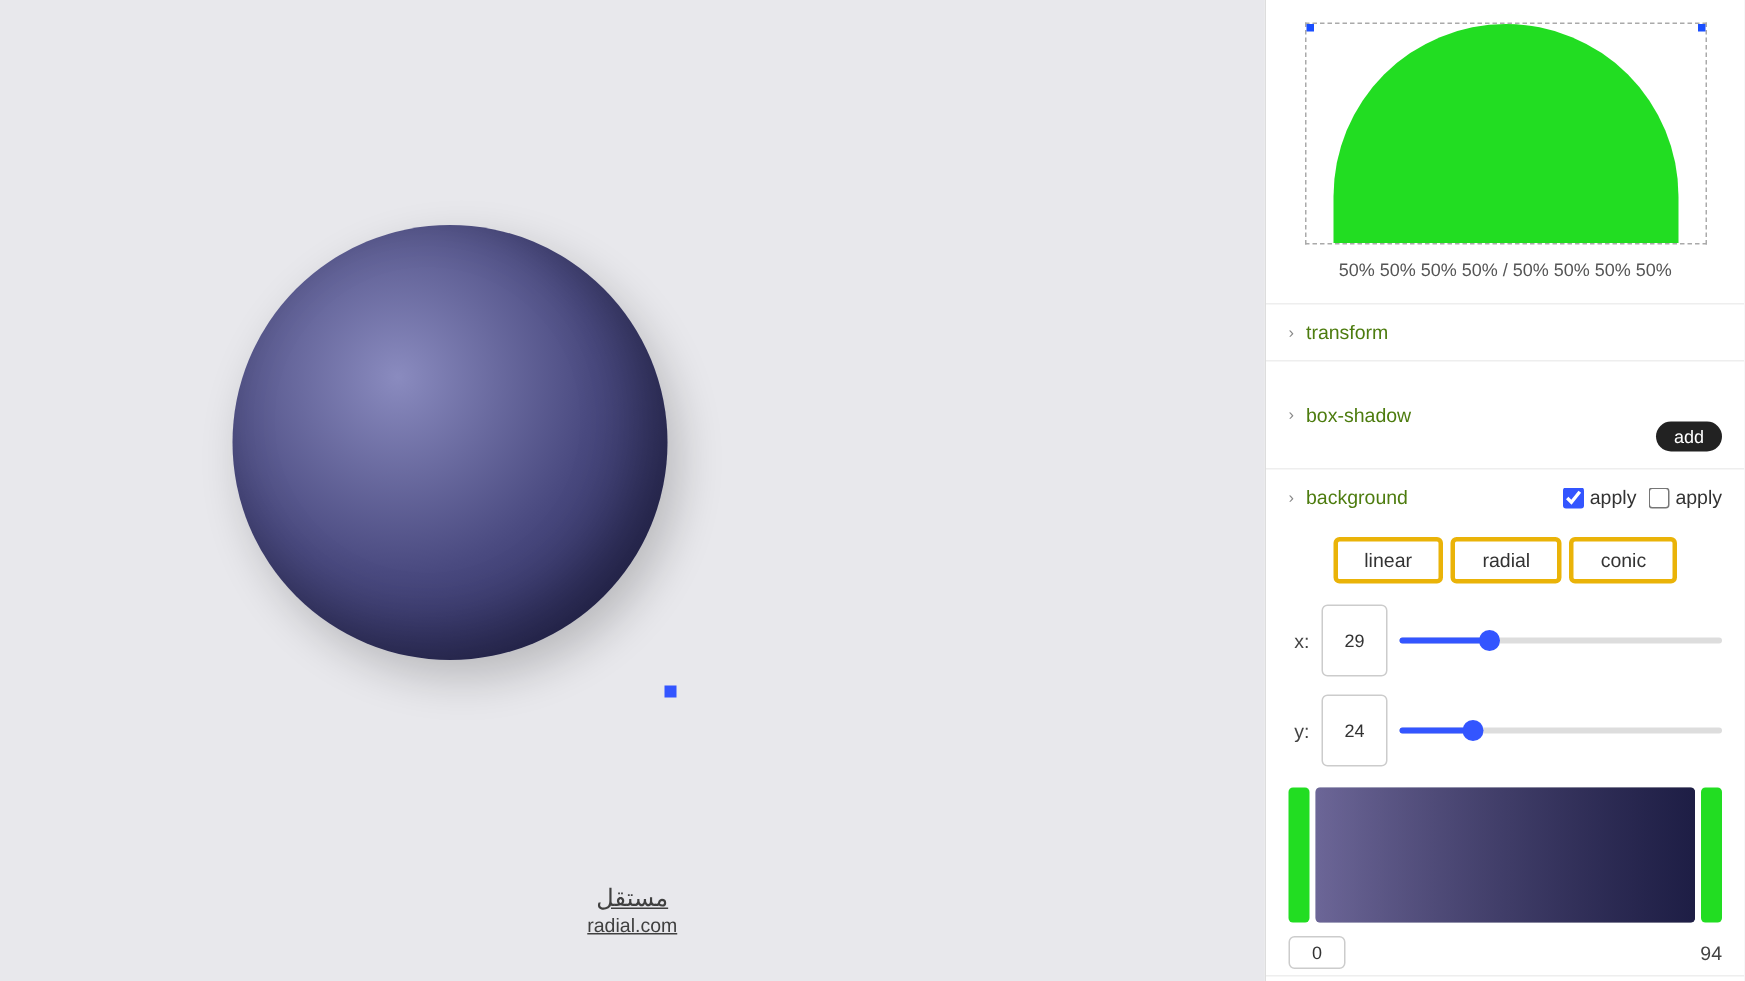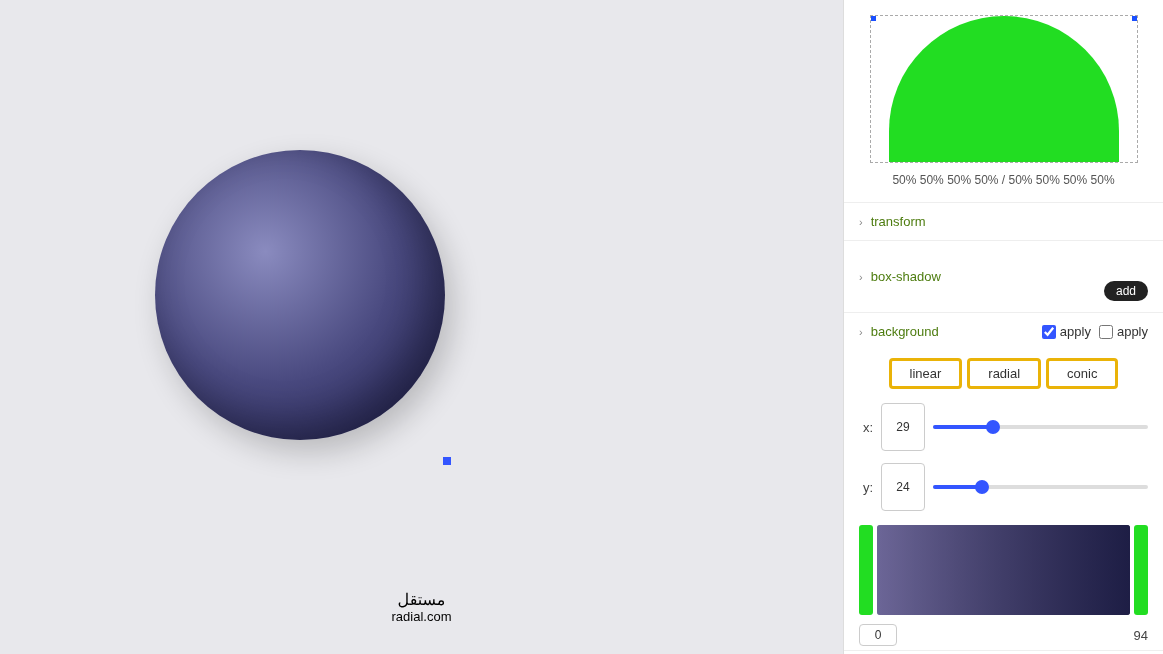--- a/index.html
+++ b/index.html
@@ -40,24 +40,25 @@
       left: 443px;
       top: 457px;
     }
 
     
     .watermark {
       position: absolute;
       bottom: 30px;
       left: 50%;
       transform: translateX(-50%);
-      color: #000000;
+      color: #404040;
       font-size: 13px;
       text-align: center;
       user-select: none;
+      text-decoration: underline;
     }
     .watermark .arabic {
       font-size: 16px;
       display: block;
     }
 
     
     #right-panel {
       width: 320px;
       background: #fff;

